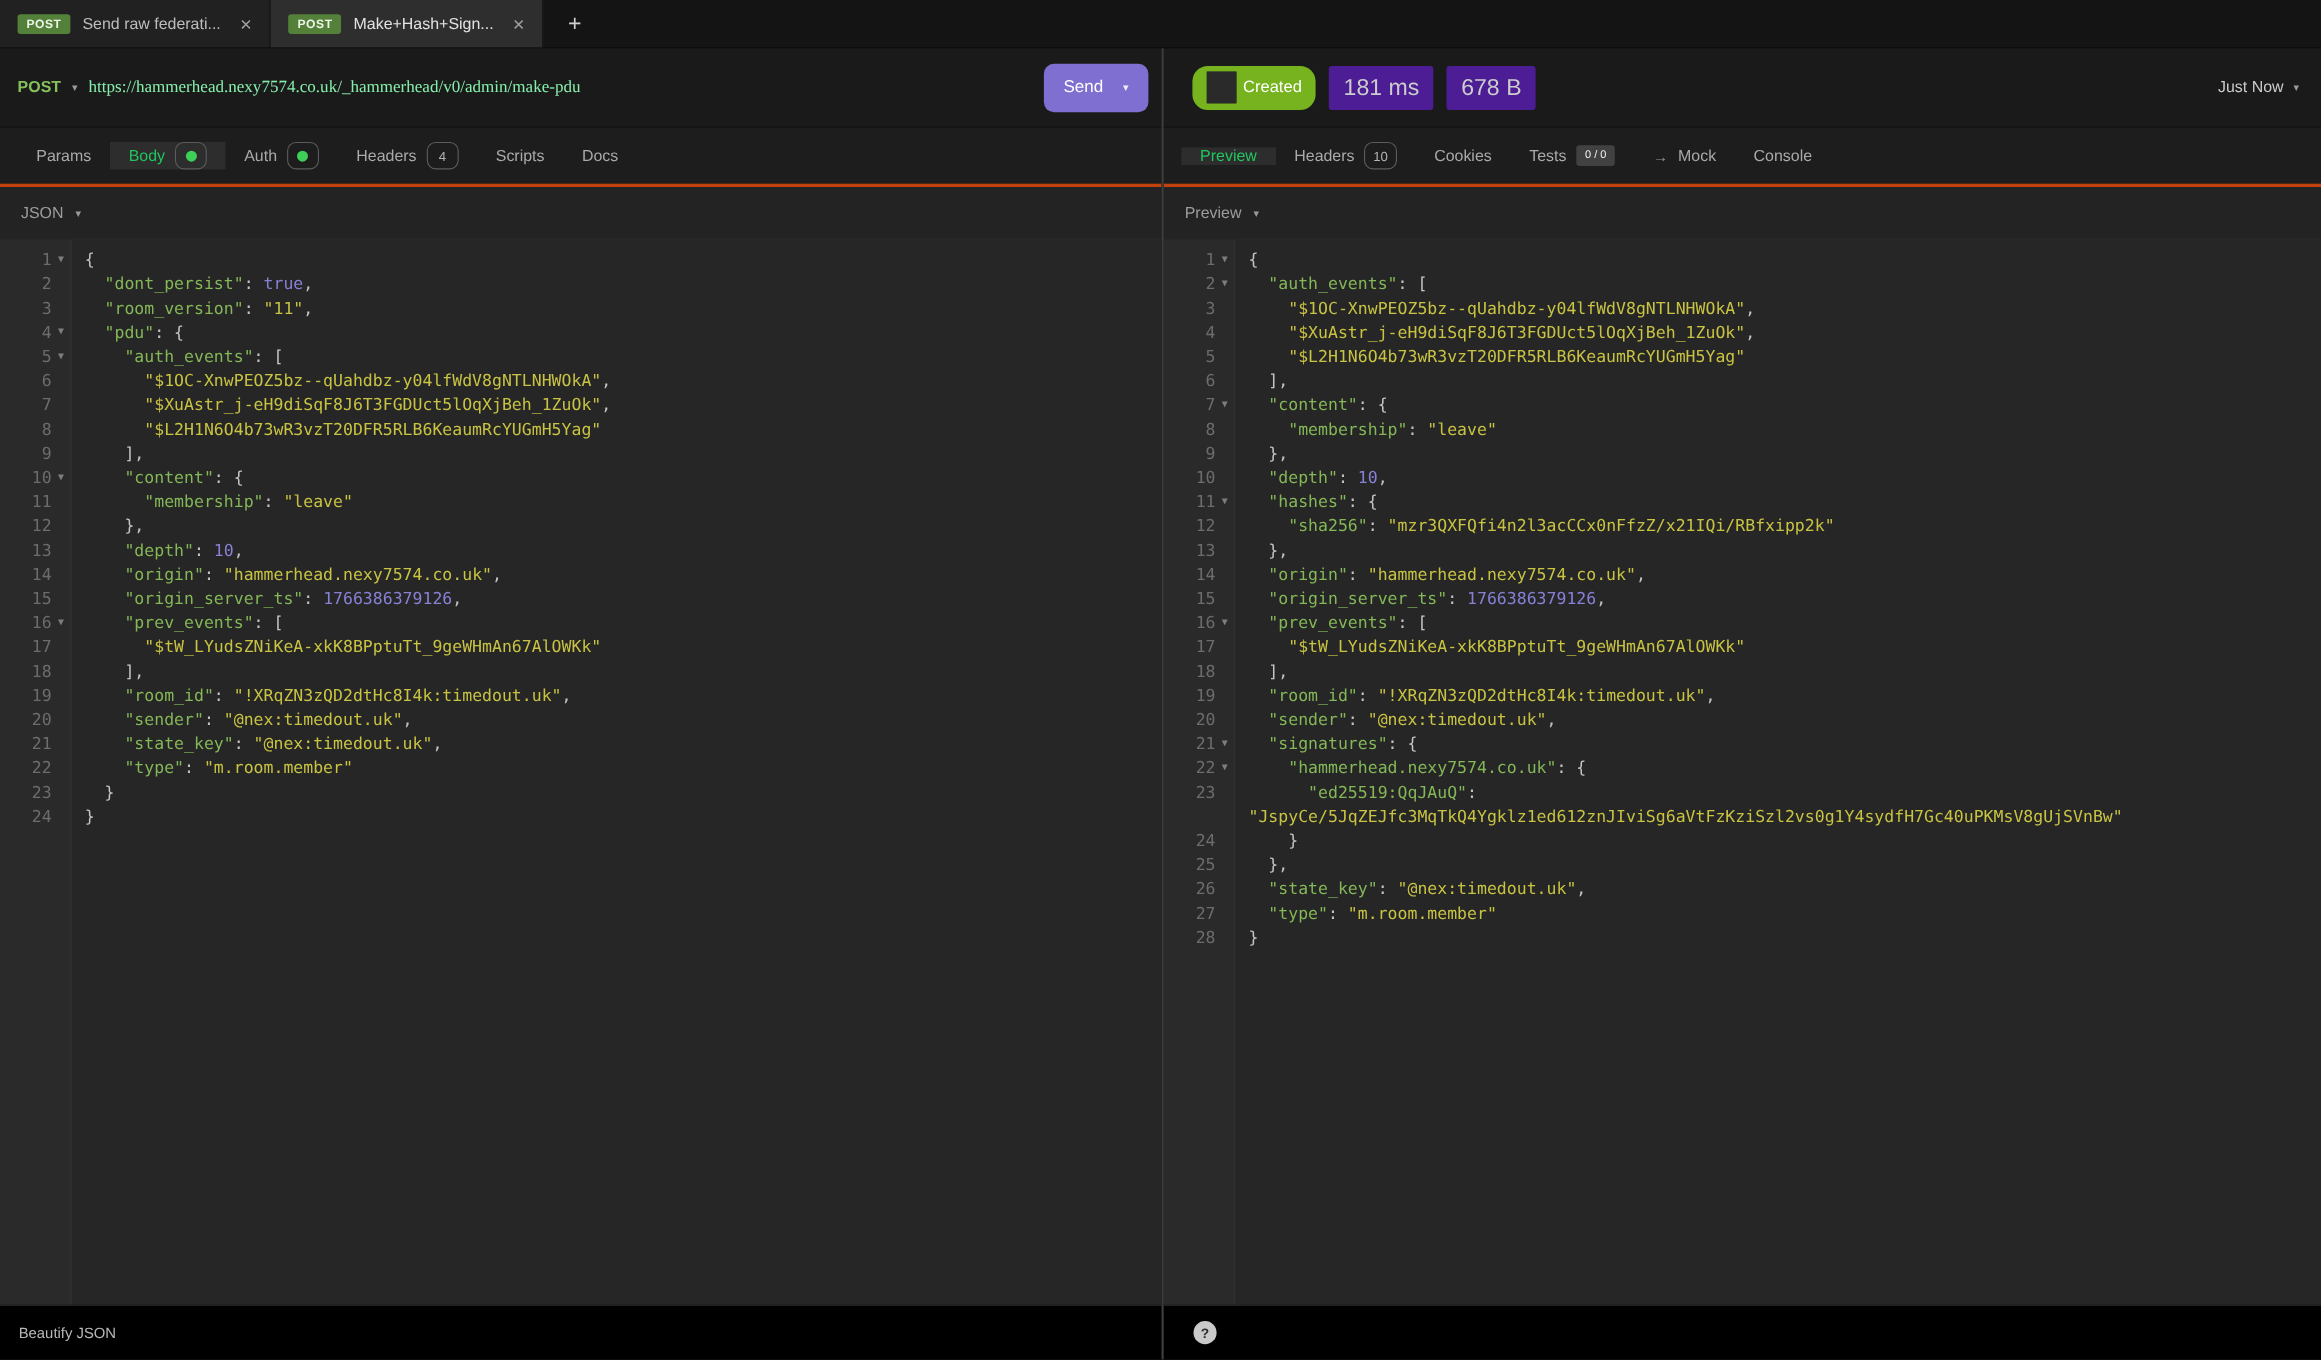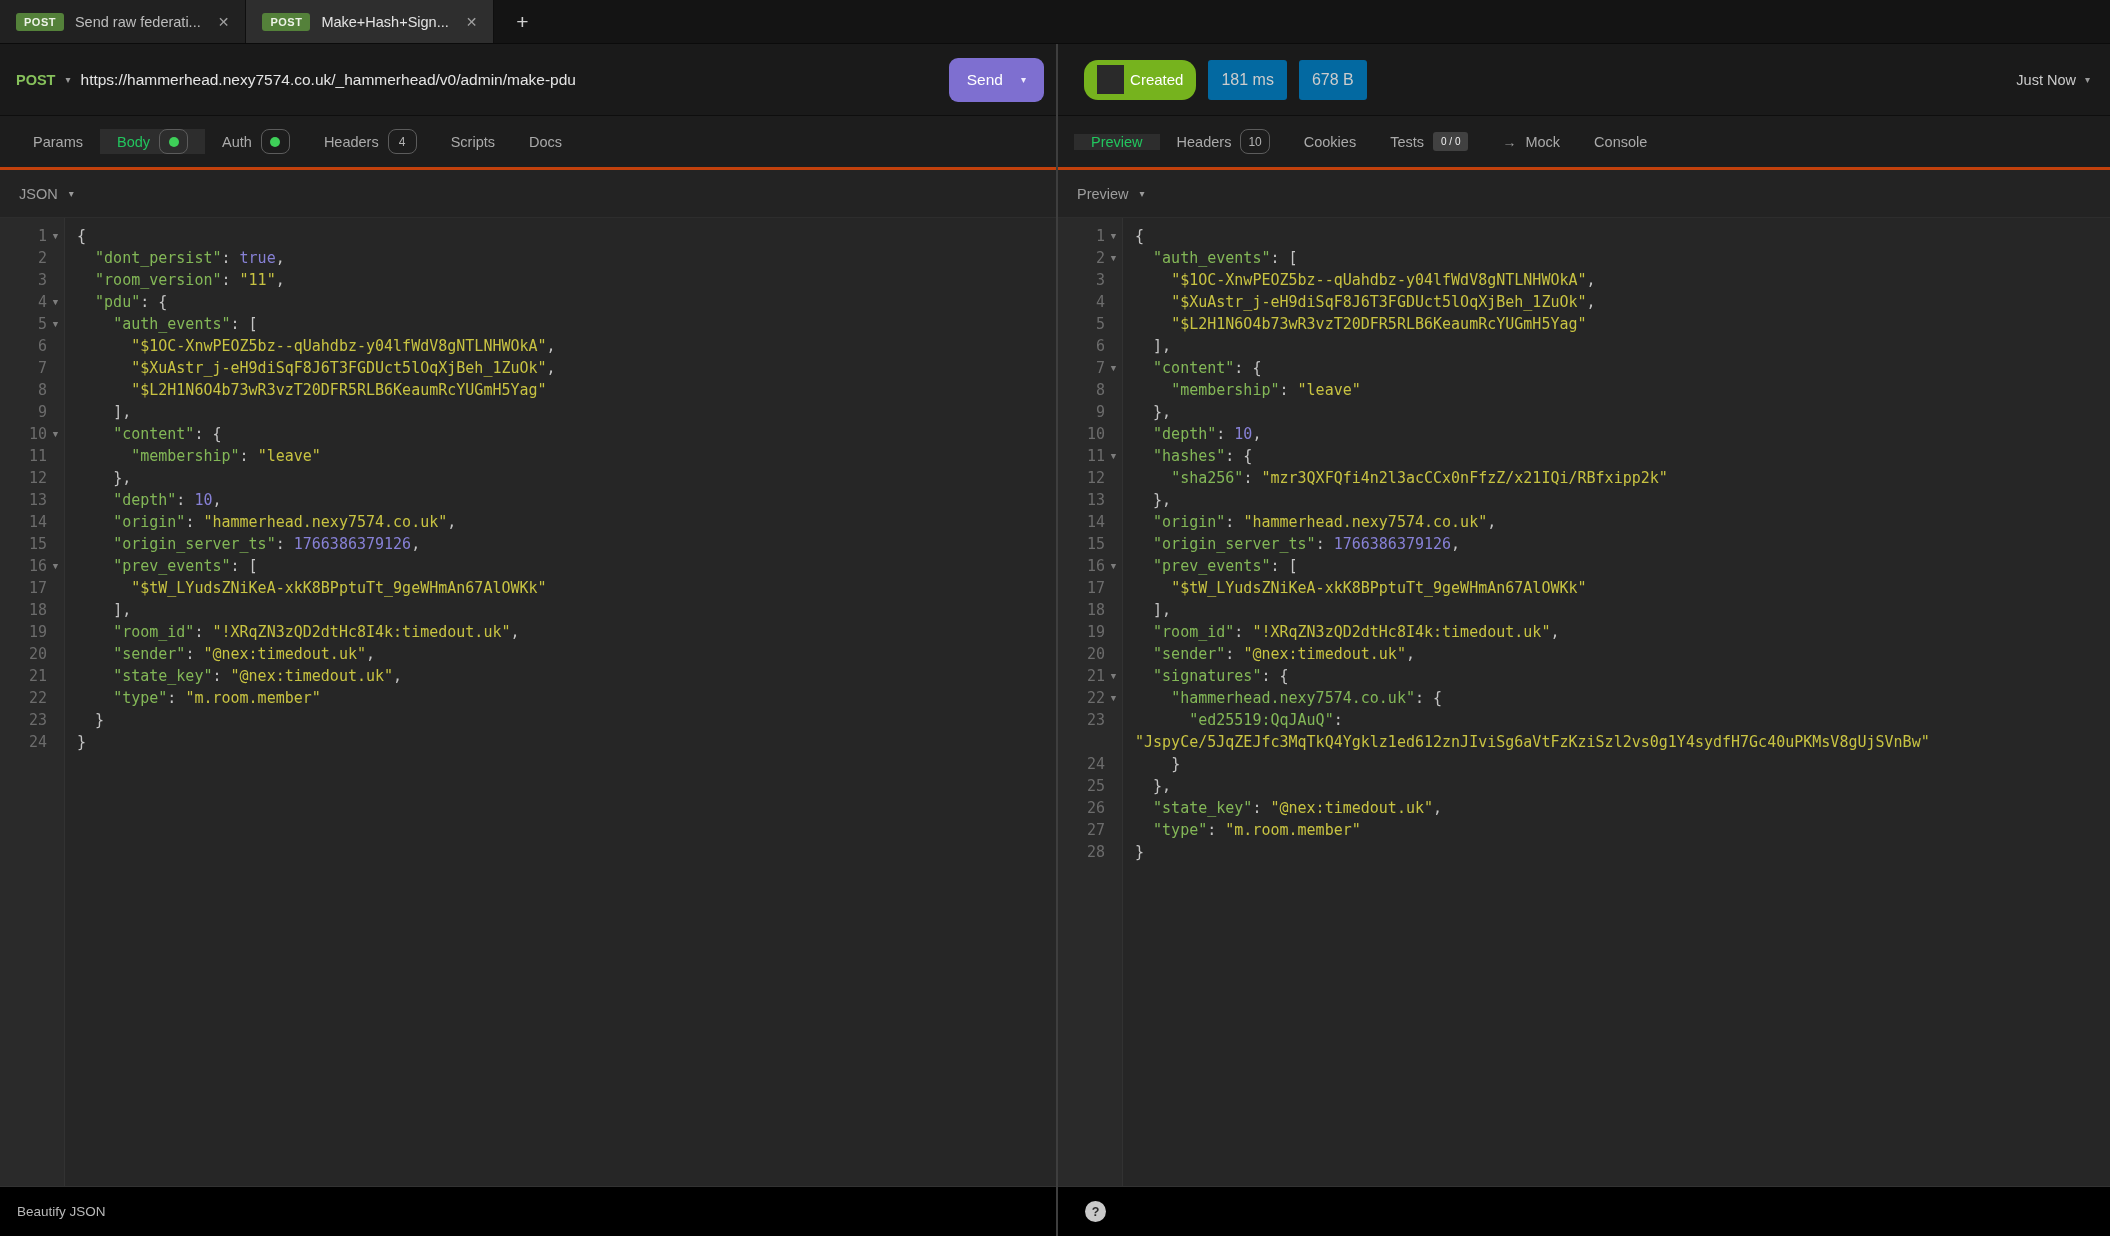--- a/index.html
+++ b/index.html
@@ -22,28 +22,28 @@
   .col { display:flex; flex-direction:column; min-width:0; }
   .col.left { flex:0 0 1056px; width:1056px; }
   .vdivider { flex:0 0 2px; background:#3e3e3e; cursor:col-resize; }
   .col.right { flex:1; }
 
   
   .urlrow, .metarow { flex:0 0 72px; background:#1a1a1a; display:flex; align-items:center; border-bottom:1px solid #0e0e0e; }
   .urlrow { padding:0 12px 0 16px; gap:10px; }
   .method-label { color:#86c05b; font-weight:bold; font-size:14.5px; }
   .caret { font-size:10px; color:#9a9a9a; }
-  .url-text { flex:1; color:#e5e5e5; font-size:15.5px; white-space:nowrap; overflow:hidden; }
+  .url-text { flex:1; color:#86efac; font-size:15.5px; white-space:nowrap; overflow:hidden;font-family:Liberation Serif, serif; }
   .send-btn { background:#7e6fd0; color:#ffffff; border:none; border-radius:9px; height:44px; padding:0 18px; font-size:15.5px; font-family:inherit; display:flex; align-items:center; gap:18px; cursor:pointer; }
   .send-btn .caret { color:#f0ecff; }
   .metarow { padding:0 20px 0 26px; gap:12px; }
   .status-badge { background:#76b31e; color:#ffffff; border-radius:14px; height:40px; display:flex; align-items:center; padding:0 13px; font-size:15px;justify-content:center; }
   .status-badge .code { font-weight:bold; }
   .status-badge .text { margin-left:6px; }
-  .meta-badge { background:#0369a1; color:#cccccc; border-radius:3px; height:40px; display:flex; align-items:center; padding:0 13px; font-size:16px; }
+  .meta-badge { background:#4c1d95; color:#cccccc; border-radius:3px; height:40px; display:flex; align-items:center; padding:0 13px; font-size:21px; }
   .history { margin-left:auto; display:flex; align-items:center; gap:9px; color:#cccccc; font-size:14.5px; cursor:pointer; }
 
   
   .ptabs { flex:0 0 54px; background:#1d1d1d; display:flex; align-items:center; padding-left:16px; border-bottom:3px solid #c2410c; }
   .ptab { display:flex; align-items:center; gap:9px; padding:0 17px; font-size:14.5px; color:#aaaaaa; cursor:pointer; white-space:nowrap; }
   .ptab.active { background:#2d2d2d; color:#22c55e; }
   .pill { border:1px solid #5c5c5c; border-radius:8px; min-width:29px; height:25px; display:inline-flex; align-items:center; justify-content:center; padding:0 7px; font-size:12px; color:#b3b3b3; }
   .dot { width:10px; height:10px; border-radius:50%; background:#3ecf58; }
   .score { background:#414141; color:#f2f2f2; border-radius:3px; padding:4px 8px; font-size:10px; }
   .ptab .prefix { color:#9a9a9a; font-size:14px; }

